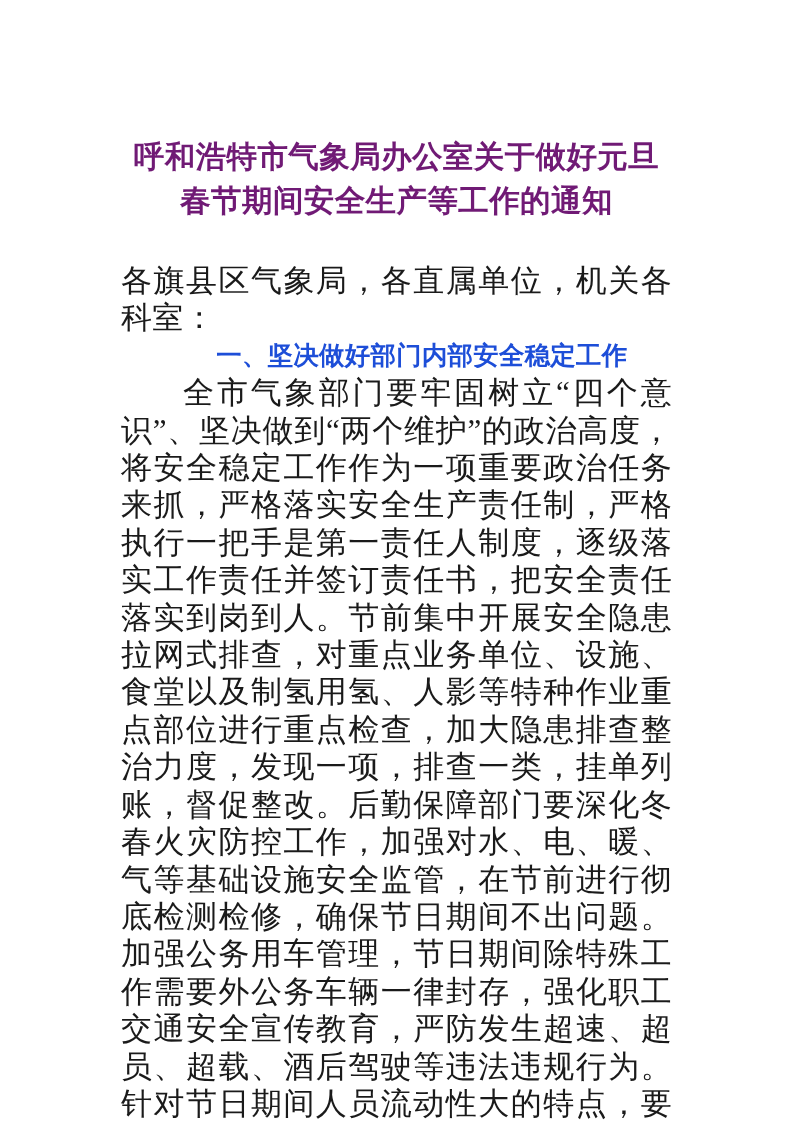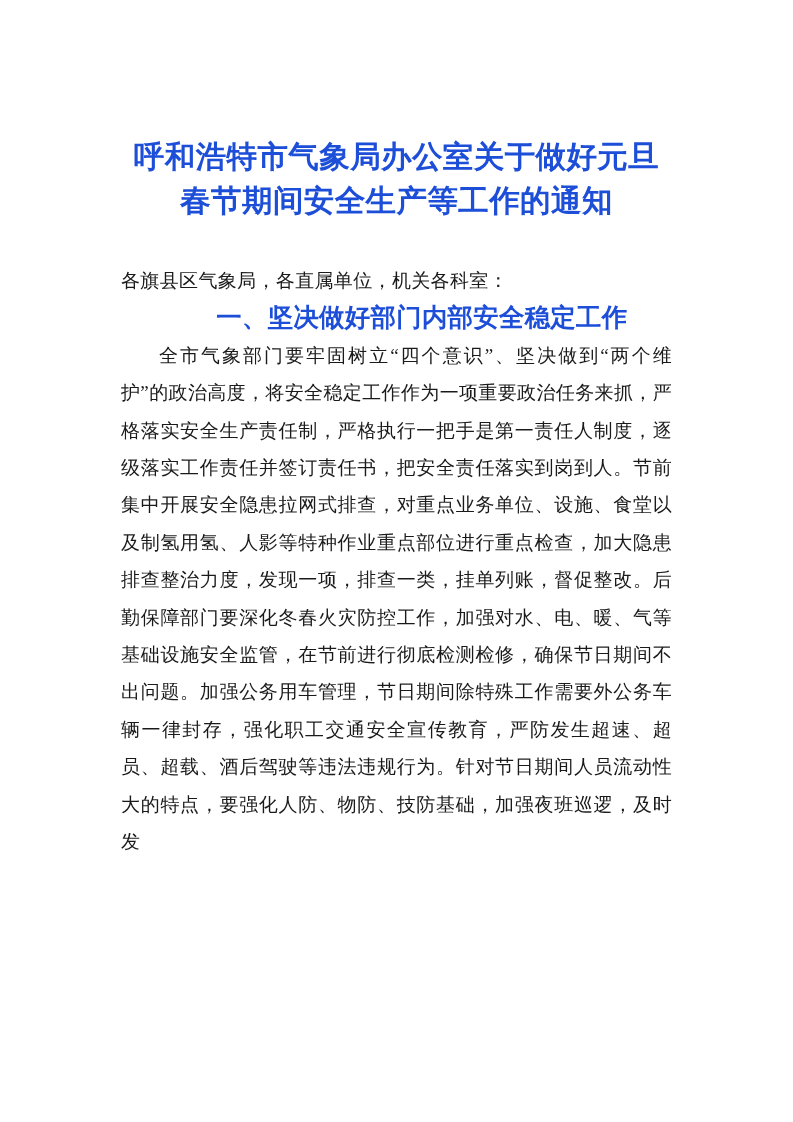--- a/index.html
+++ b/index.html
@@ -24,21 +24,21 @@
 
   
   .doc-title {
     margin: 0;
     padding: 0;
     font-family: "Liberation Sans", "DejaVu Sans", sans-serif;
     font-weight: 700;
     font-size: 30.5px;
     line-height: 44px;
     letter-spacing: 0.4px;
-    color: #1d4ed8;
+    color: #701a75;
     text-align: center;
     white-space: pre-line;
   }
   .title-block {
     position: absolute;
     left: 0;
     top: 134px;
     width: 551px;
   }
 
@@ -46,21 +46,21 @@
   .body-block {
     position: absolute;
     left: 0;
     top: 262px;
     width: 551px;
   }
   p.para {
     margin: 0;
     padding: 0;
     font-family: "Liberation Serif", "DejaVu Serif", serif;
-    font-size: 19px;
+    font-size: 31px;
     line-height: 37.4px;
     color: #1a1a1a;
     text-align: justify;
     text-justify: inter-character;
     text-align-last: left;
     letter-spacing: 0.35px;
     word-break: break-all;
   }
   p.indent {
     text-indent: 2em;

